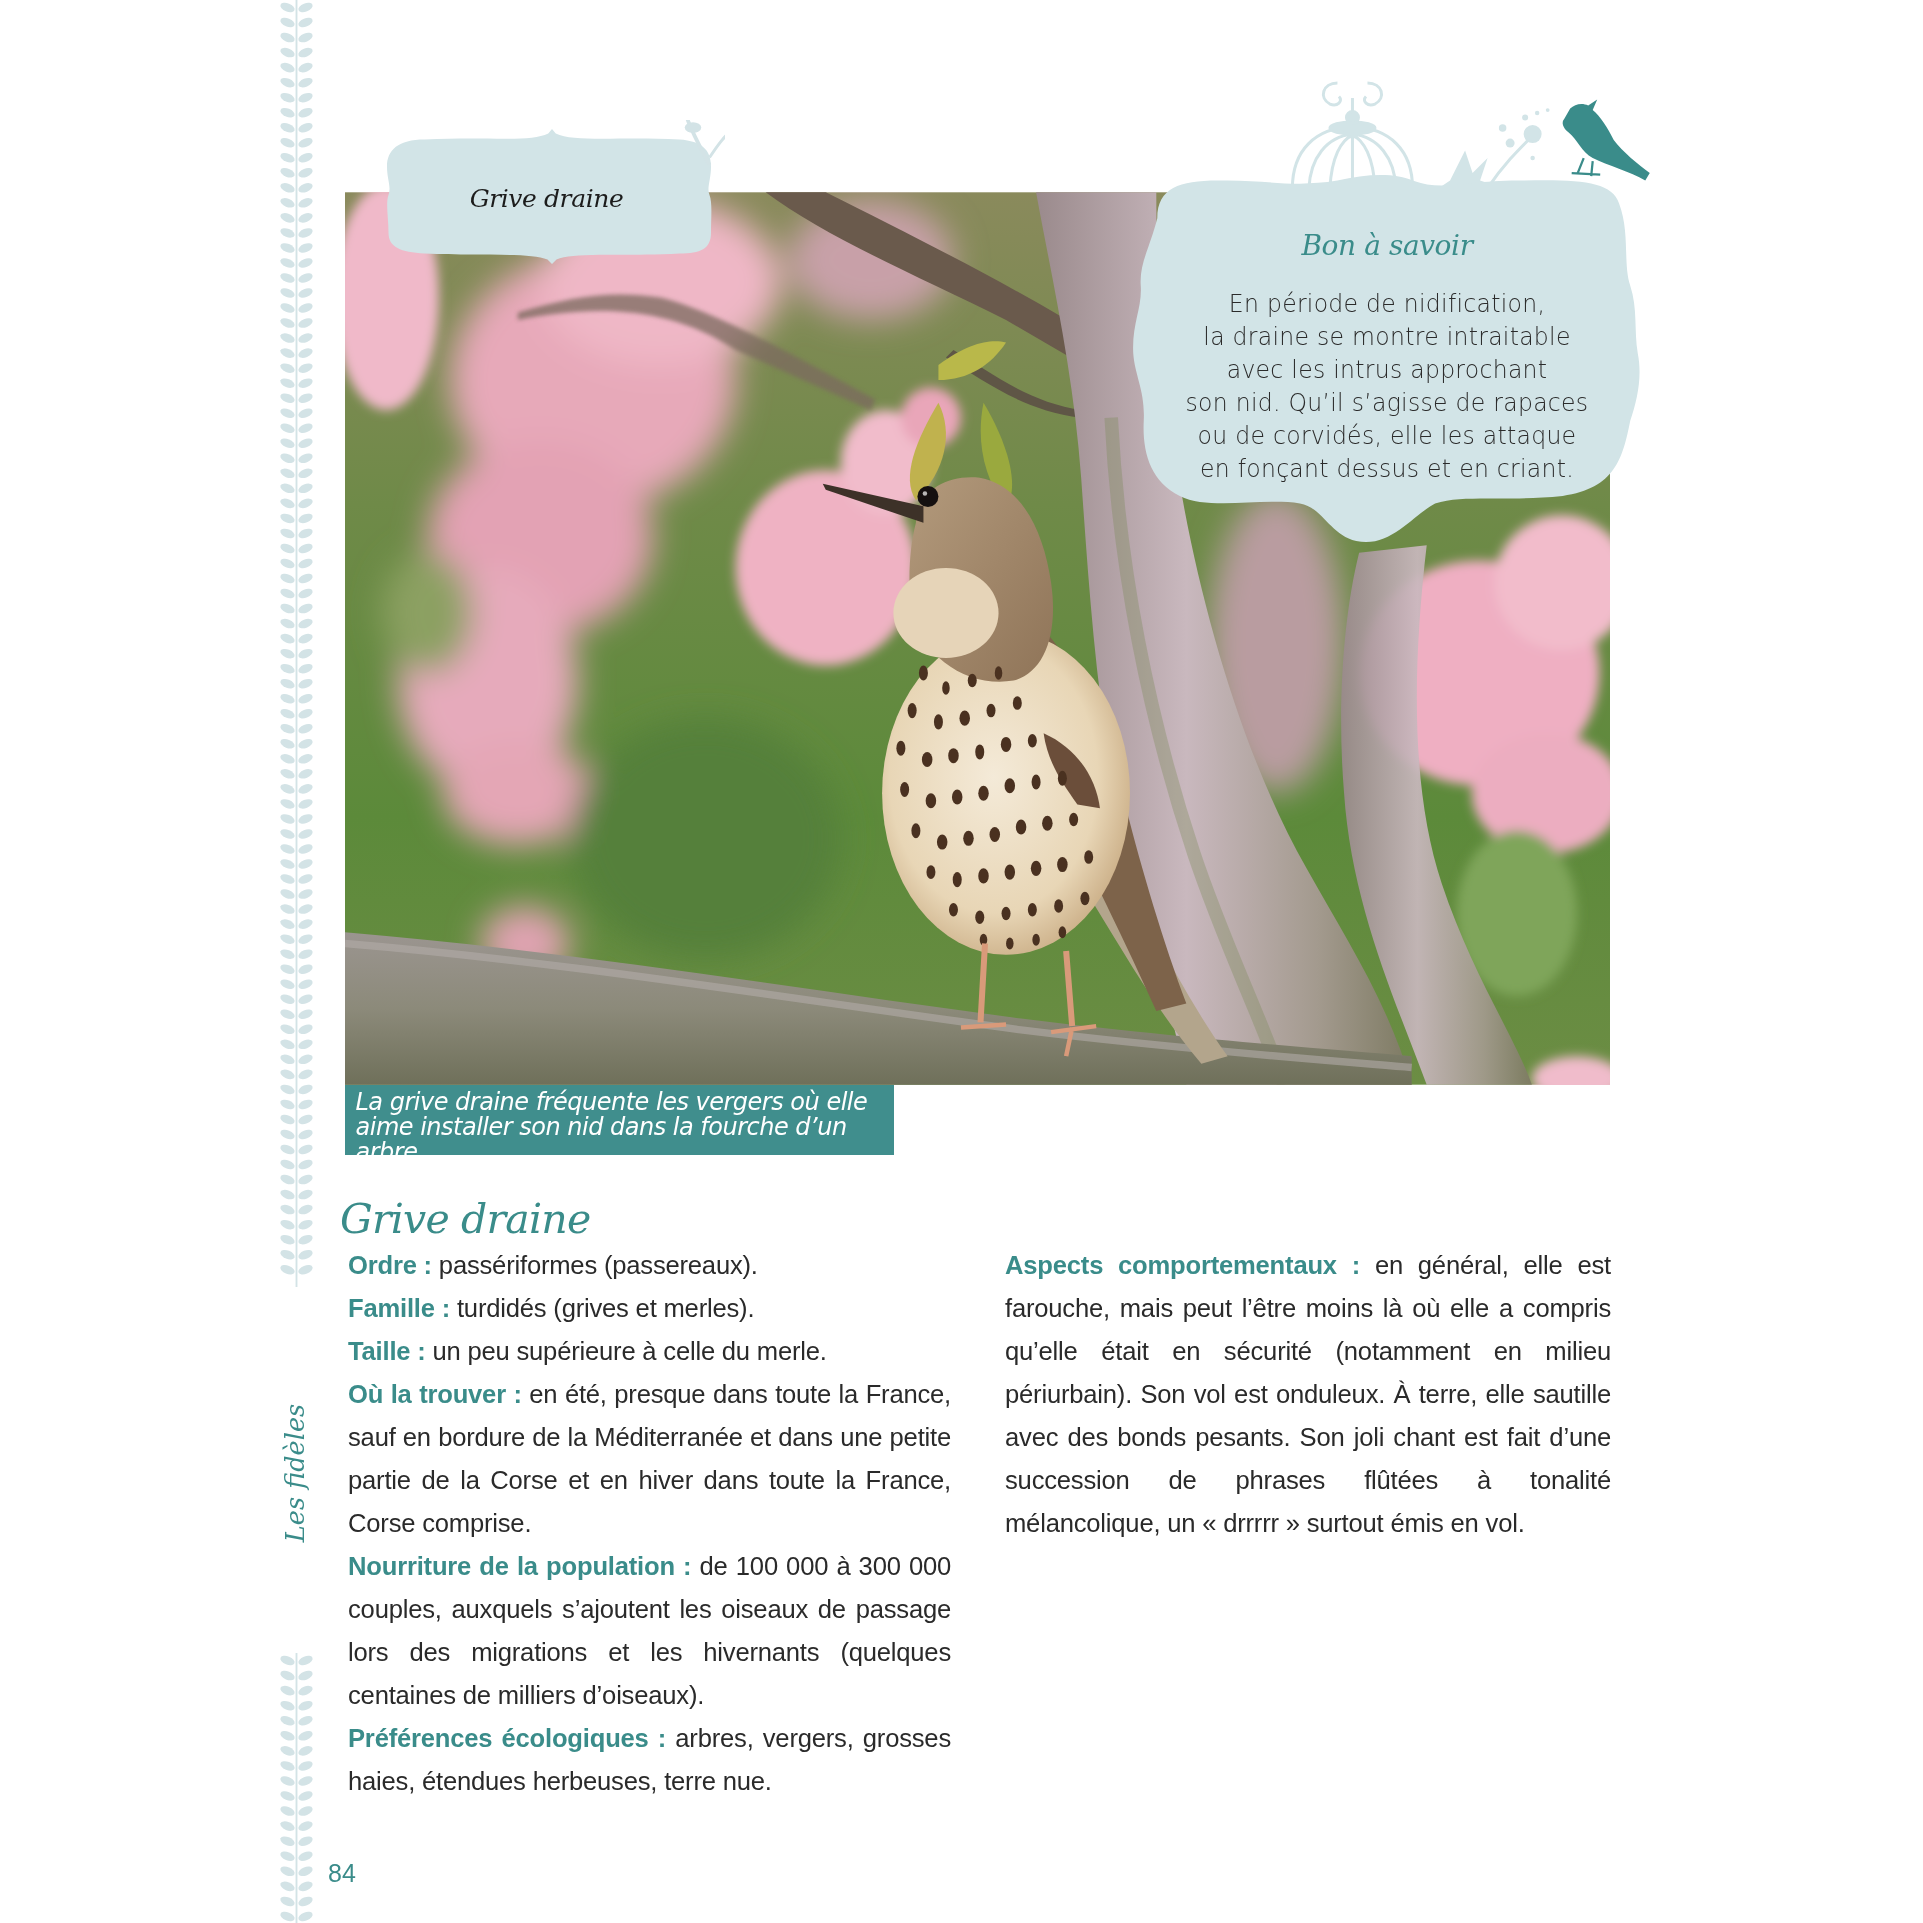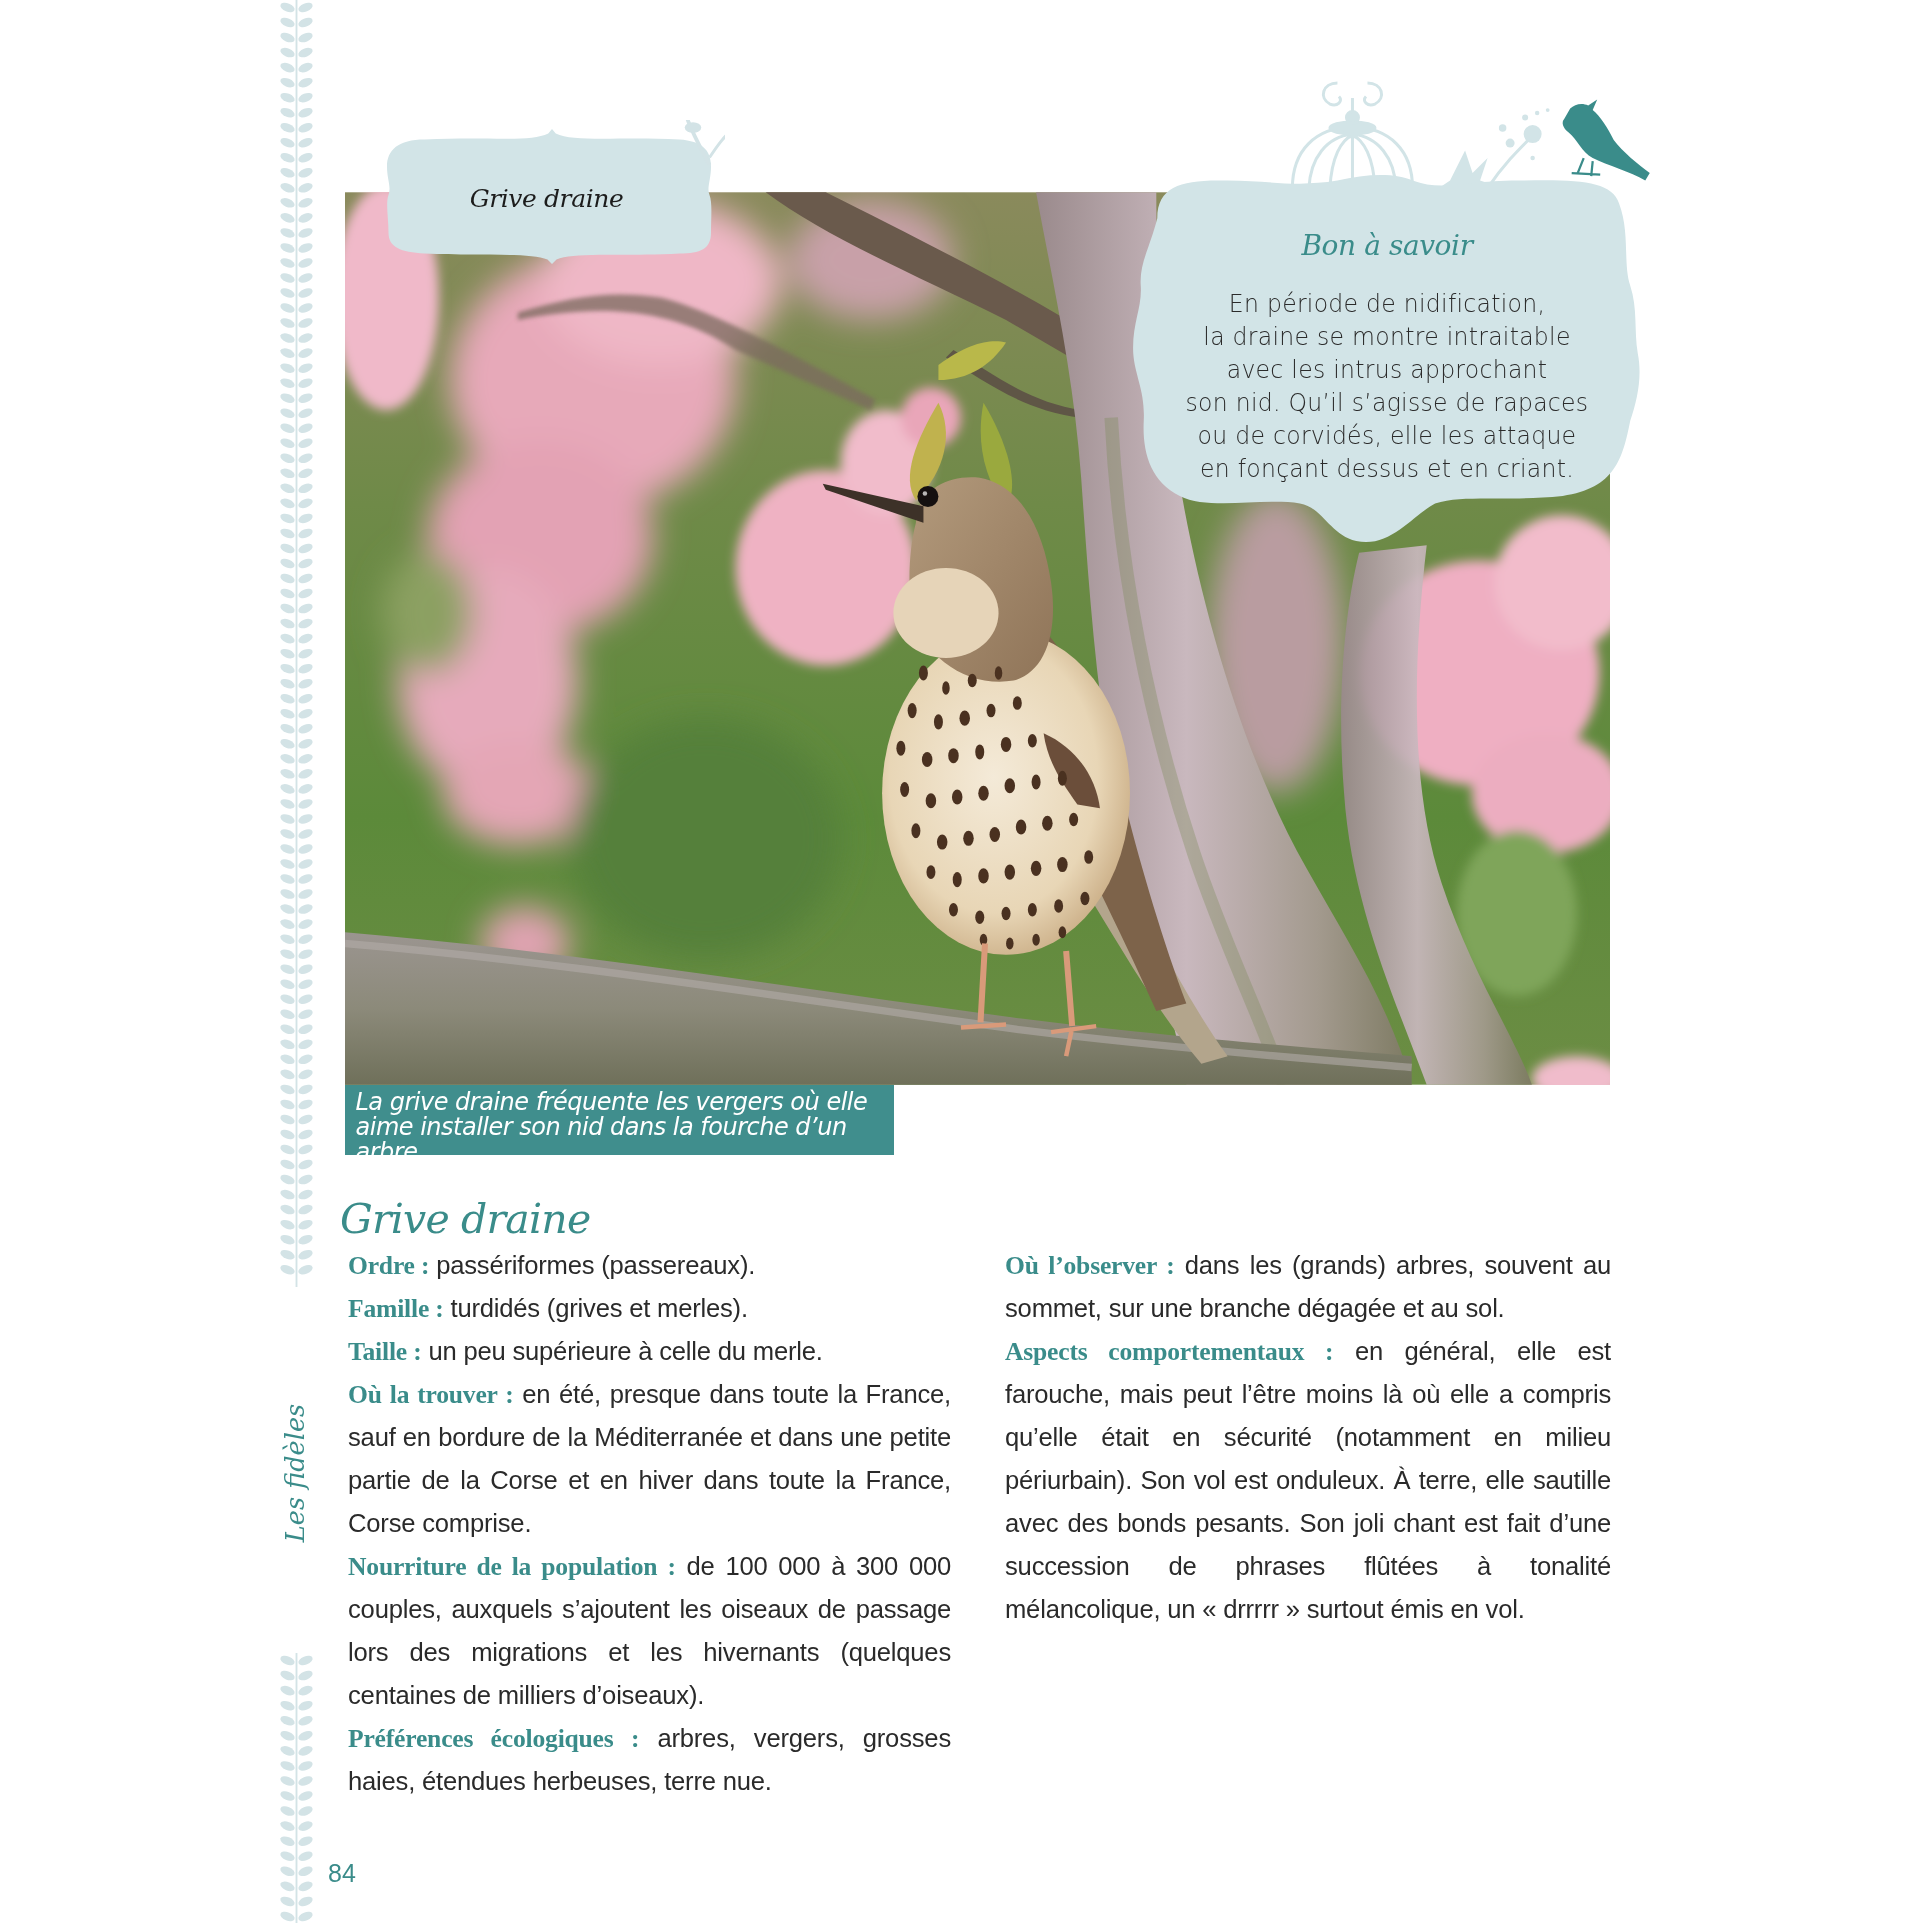--- a/index.html
+++ b/index.html
@@ -15,21 +15,21 @@
   #label-text { position:absolute; left:382px; top:180px; width:329px; text-align:center; font-family:"DejaVu Serif", serif; font-style:italic; font-size:25px; color:#1c1c1c; line-height:38px; letter-spacing:-0.4px; }
   #callout-deco { position:absolute; left:1112px; top:68px; width:556px; height:488px; }
   #callout-title { position:absolute; left:1126px; top:222px; width:522px; text-align:center; font-family:"DejaVu Serif", serif; font-style:italic; font-size:28px; color:#3a8c8a; line-height:48px; letter-spacing:-0.4px; }
   #callout-body { position:absolute; left:1142px; top:287px; width:490px; text-align:center; font-family:"DejaVu Sans", sans-serif; font-weight:200; font-size:25.6px; color:#2b2b2b; line-height:33px; letter-spacing:0.3px; transform:scaleX(0.92); transform-origin:center top; }
   #callout-body div { white-space:nowrap; }
   #section-title { position:absolute; left:340px; top:1193px; font-family:"DejaVu Serif", serif; font-style:italic; font-size:41px; color:#3a8c8a; line-height:53px; letter-spacing:-0.8px; }
   .col { position:absolute; top:1244px; font-size:25.6px; line-height:43px; color:#2a2a2a; text-align:justify; letter-spacing:-0.2px; }
   #col-left { left:348px; width:603px; }
   #col-right { left:1005px; width:606px; }
   .col p { margin:0; }
-  .col .k { color:#3a8c8a; font-weight:bold;font-family:Liberation Serif, serif; }
+  .col .k { color:#3a8c8a; font-weight:bold; }
   #side-label { position:absolute; left:295px; top:1473px; transform:translate(-50%,-50%) rotate(-90deg); font-family:"DejaVu Serif", serif; font-style:italic; font-size:25.6px; color:#3a8c8a; white-space:nowrap; }
   #page-number { position:absolute; left:328px; top:1858px; font-size:25px; color:#3a8c8a; line-height:30px;text-align:right; }
 </style>
 </head>
 <body>
 
 <svg id="vine-top" viewBox="0 0 52 1713" preserveAspectRatio="none">
   <defs>
     <g id="leafpair">
       <ellipse cx="14" cy="0" rx="10" ry="5.5" transform="rotate(22 14 0)" fill="#d3e3e6"></ellipse>
@@ -365,20 +365,19 @@
 <div id="col-left" class="col">
   <p><span class="k">Ordre :</span> <span>passériformes (passereaux).</span></p>
   <p><span class="k">Famille :</span> <span>turdidés (grives et merles).</span></p>
   <p><span class="k">Taille :</span> <span>un peu supérieure à celle du merle.</span></p>
   <p><span class="k">Où la trouver :</span> <span>en été, presque dans toute la France, sauf en bordure de la Méditerranée et dans une petite partie de la Corse et en hiver dans toute la France, Corse comprise.</span></p>
   <p><span class="k">Nourriture de la population :</span> <span>de 100 000 à 300 000 couples, auxquels s’ajoutent les oiseaux de passage lors des migrations et les hivernants (quelques centaines de milliers d’oiseaux).</span></p>
   <p><span class="k">Préférences écologiques :</span> <span>arbres, vergers, grosses haies, étendues herbeuses, terre nue.</span></p>
 </div>
 
 <div id="col-right" class="col">
-  <p><span class="k">Où l’observer :</span> <span>dans les (grands) arbres, souvent au sommet, sur une branche dégagée et au sol.</span></p>
   <p><span class="k">Aspects comportementaux :</span> <span>en général, elle est farouche, mais peut l’être moins là où elle a compris qu’elle était en sécurité (notamment en milieu périurbain). Son vol est onduleux. À terre, elle sautille avec des bonds pesants. Son joli chant est fait d’une succession de phrases flûtées à tonalité mélancolique, un « drrrrr » surtout émis en vol.</span></p>
 </div>
 
 <div id="side-label">Les fidèles</div>
 
 <div id="page-number">84</div>
 
 
 </body></html>

